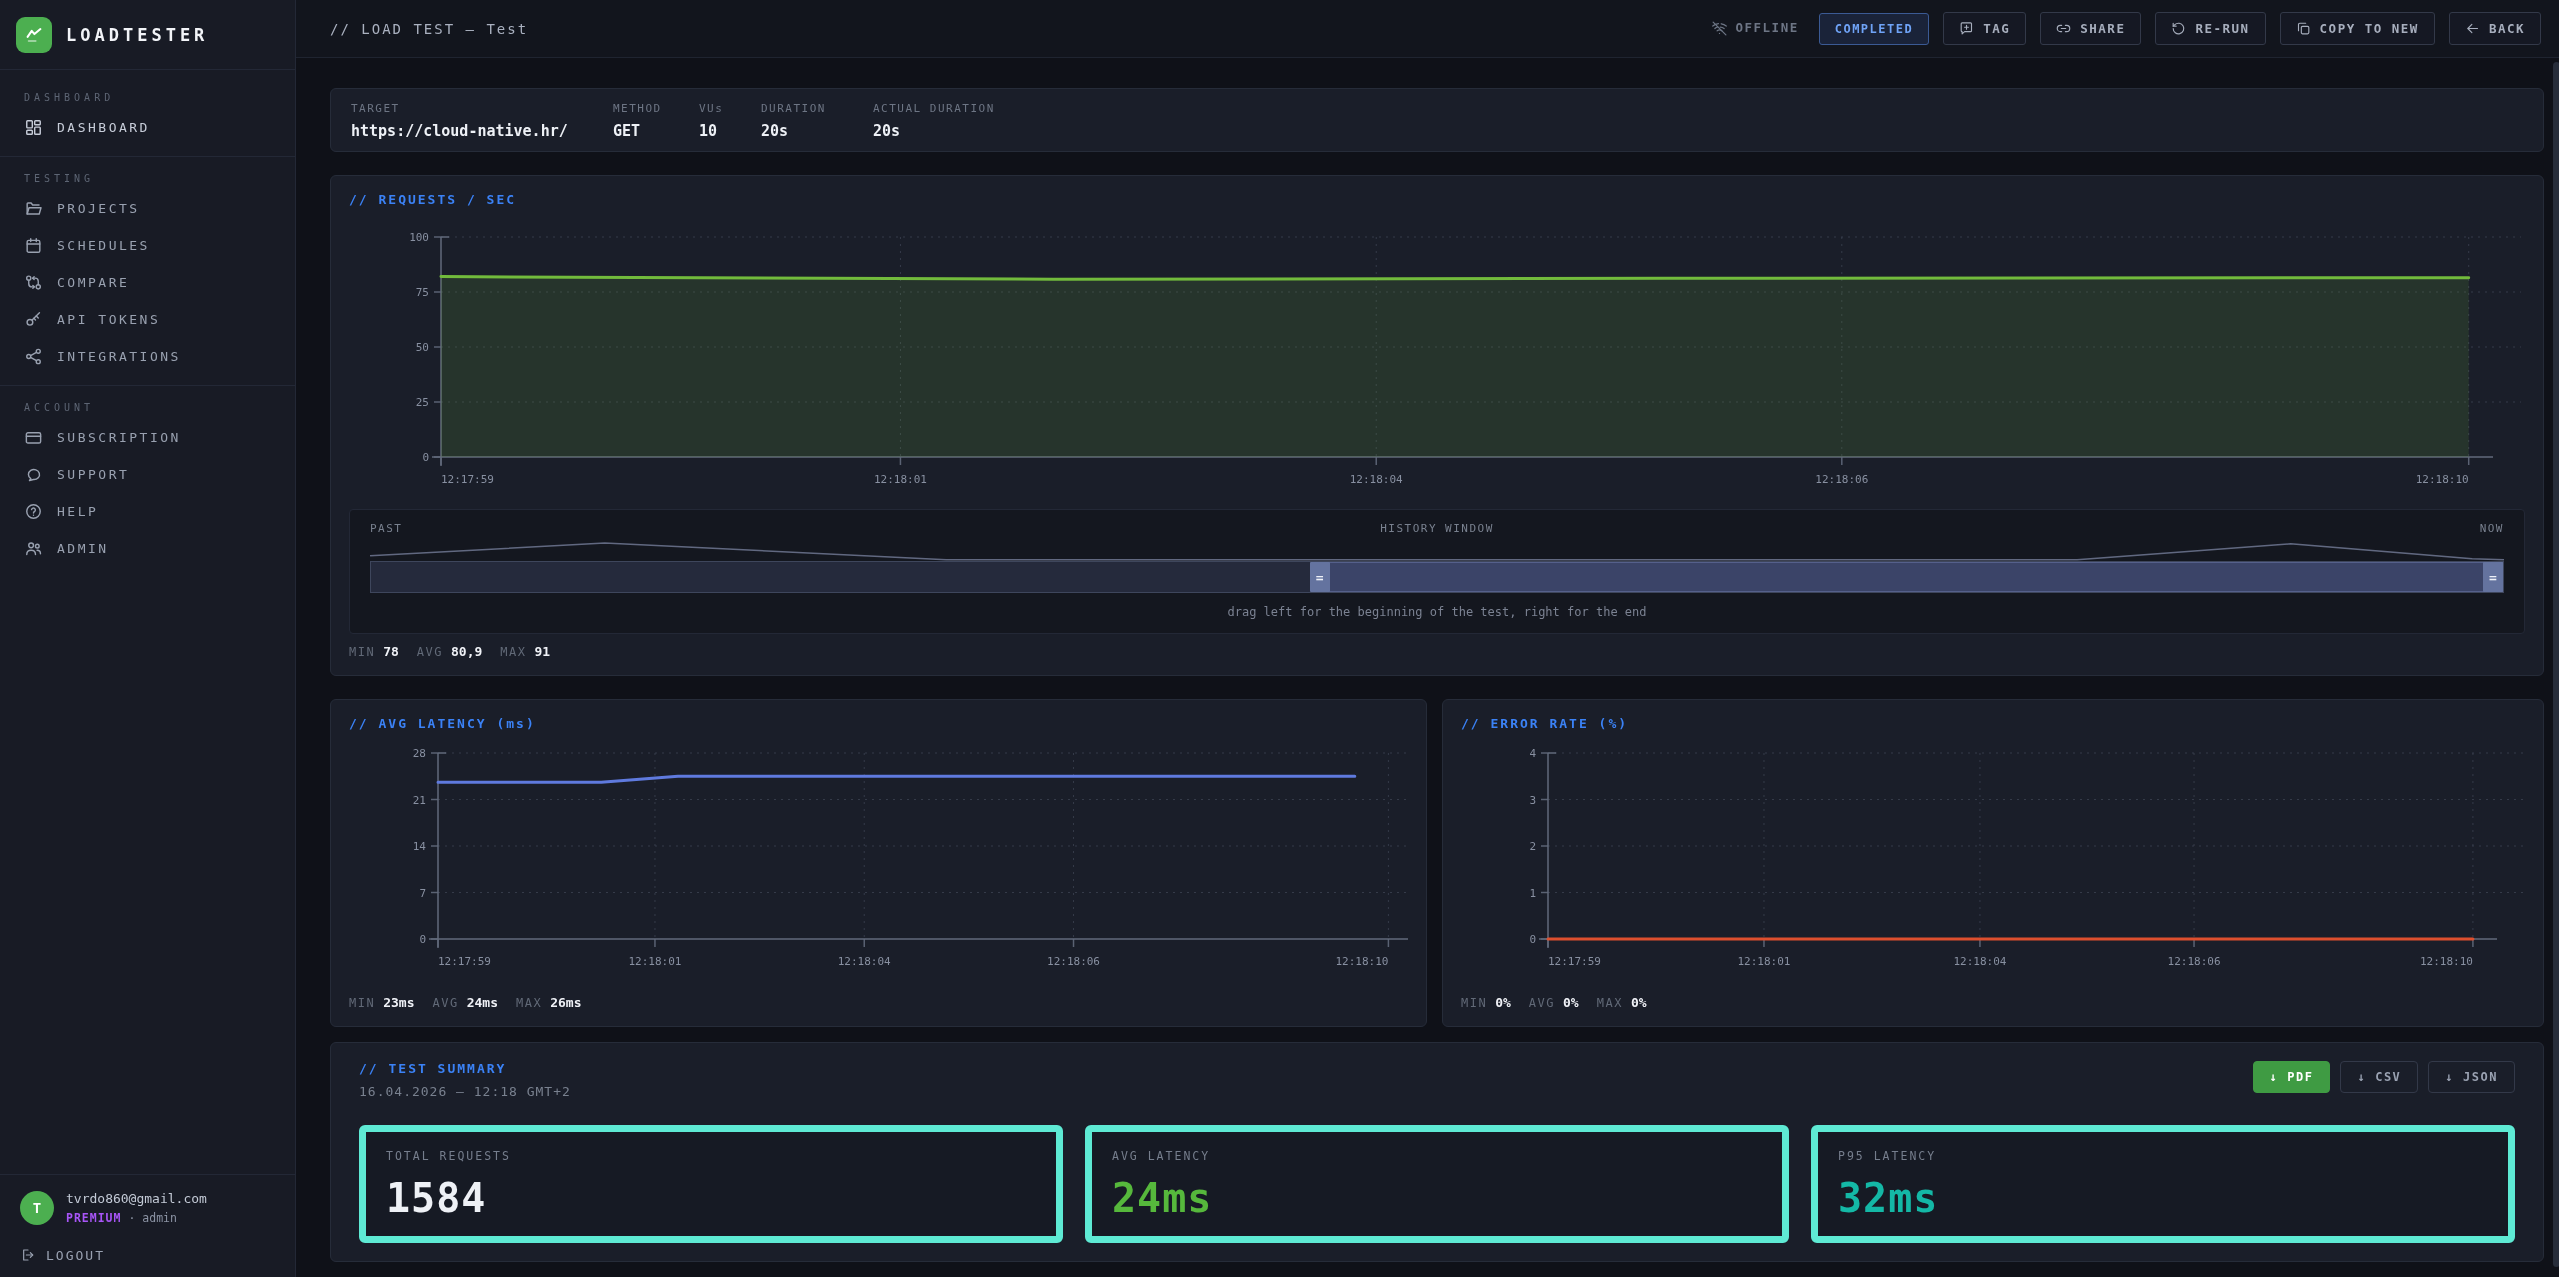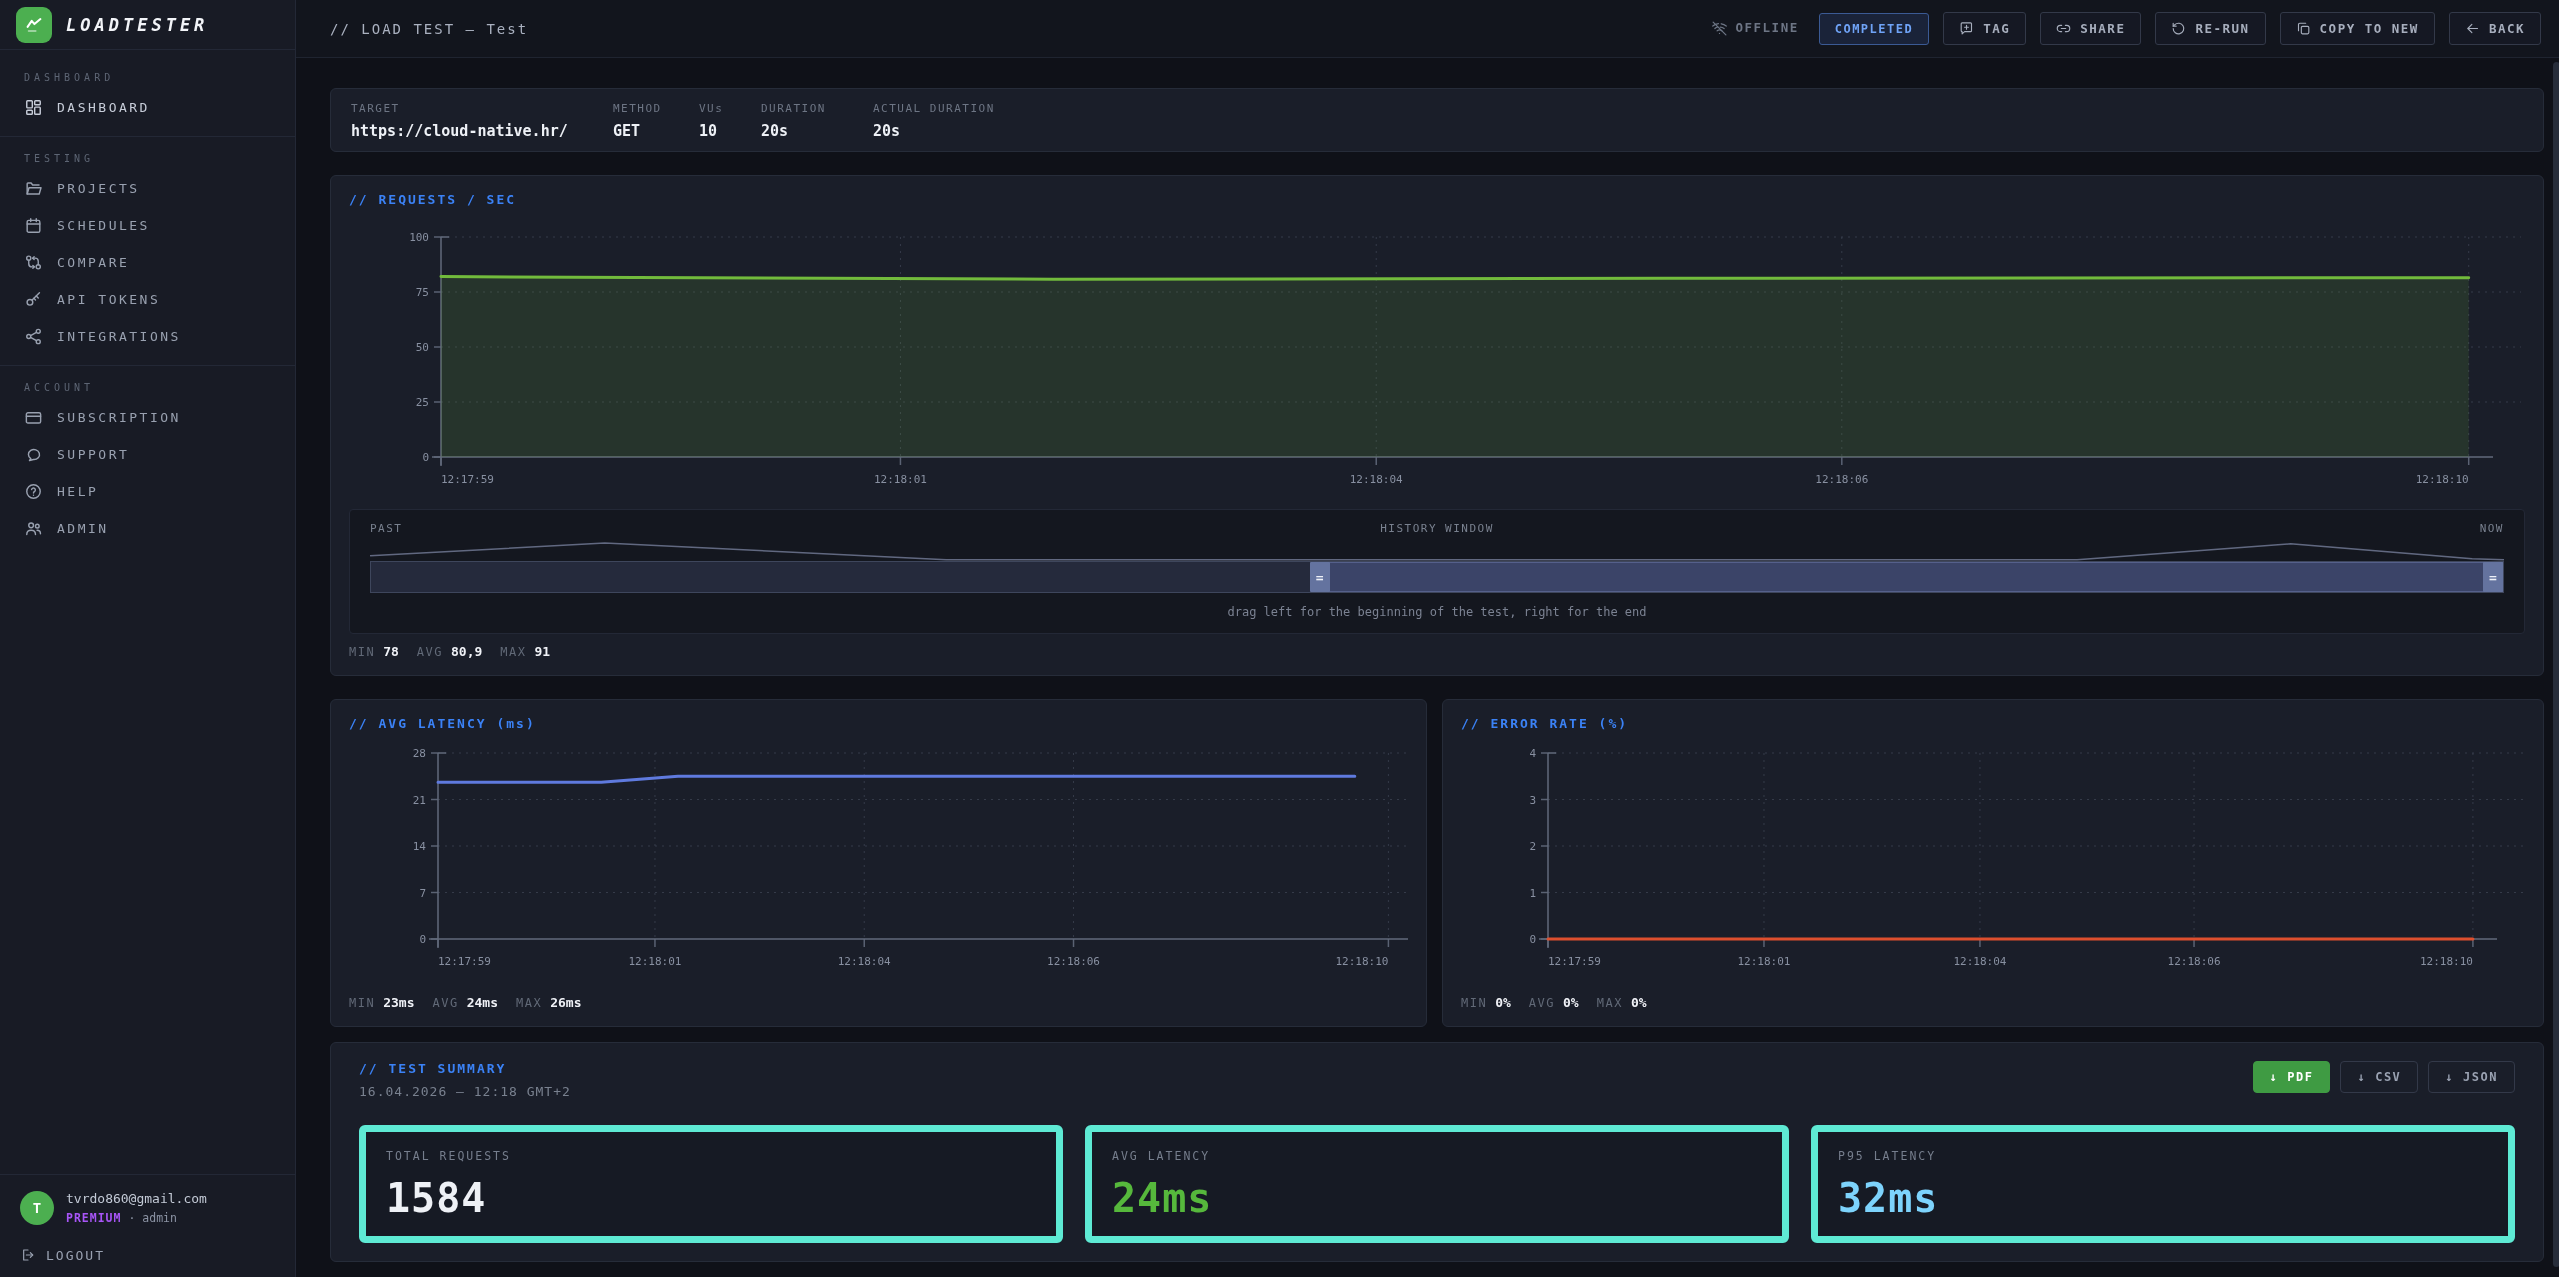--- a/index.html
+++ b/index.html
@@ -2,21 +2,21 @@
 <html><head>
 <meta charset="utf-8">
 <style>
   * { margin:0; padding:0; box-sizing:border-box; }
   html,body { background:#0c0e14; }
   body { font-family:"DejaVu Sans Mono","Liberation Mono",monospace; color:#e6e9f0; }
   .app { position:relative; width:2559px; height:1277px; background:#0f1118; overflow:hidden; display:flex; }
 
   
   .sidebar { width:296px; min-width:296px; height:100%; background:#181b25; border-right:1px solid #232836; display:flex; flex-direction:column; }
-  .logo-row { height:50px; display:flex; align-items:center; gap:14px; padding:8px 16px; border-bottom:1px solid #232836;font-style:italic; }
+  .logo-row { height:70px; display:flex; align-items:center; gap:14px; padding:8px 16px; border-bottom:1px solid #232836; }
   .logo-box { width:36px; height:36px; border-radius:9px; background:#4caf50; display:flex; align-items:center; justify-content:center; }
   .logo-text { font-size:17px; font-weight:bold; letter-spacing:4px; color:#f2f4f8; }
   .nav { padding:6px 0 0 0; }
   .sec-label { padding:16px 24px 6px 24px; font-size:10px; letter-spacing:4px; color:#5d6574; }
   .nav-item { display:flex; align-items:center; gap:14px; padding:9px 24px; font-size:13px; letter-spacing:2.5px; color:#99a1b0; cursor:pointer; }
   .nav-item.active { color:#c7cdd9; }
   .nav-item .nicon { display:flex; width:19px; height:19px; }
   .nav-item svg { width:19px; height:19px; }
   .sdivider { border-top:1px solid #232836; margin:10px 0 0 0; }
   .user-block { margin-top:auto; border-top:1px solid #232836; padding:16px 20px 14px 20px; }
@@ -518,21 +518,21 @@
           <div class="scard">
             <div class="clabel">TOTAL REQUESTS</div>
             <div class="cvalue" style="color: rgb(238, 241, 246);">1584</div>
           </div>
           <div class="scard">
             <div class="clabel">AVG LATENCY</div>
             <div class="cvalue" style="color: rgb(86, 184, 60);">24ms</div>
           </div>
           <div class="scard">
             <div class="clabel">P95 LATENCY</div>
-            <div class="cvalue" style="color: #7dd3fc;">32ms</div>
+            <div class="cvalue" style="color: #14b8a6;">32ms</div>
           </div>
         </div>
       </div>
 
     </section>
 
     <div class="vscrollbar">
       <div class="vthumb"></div>
     </div>
   </div>

